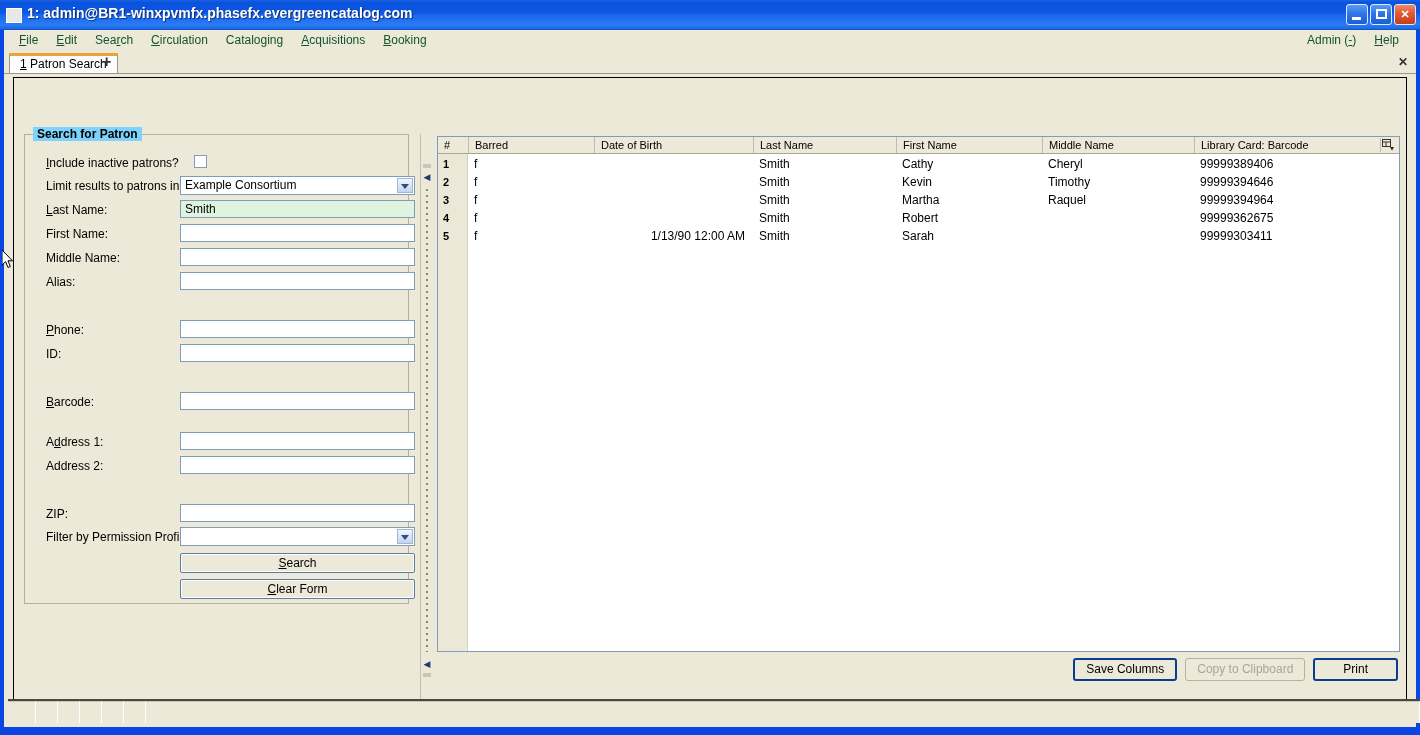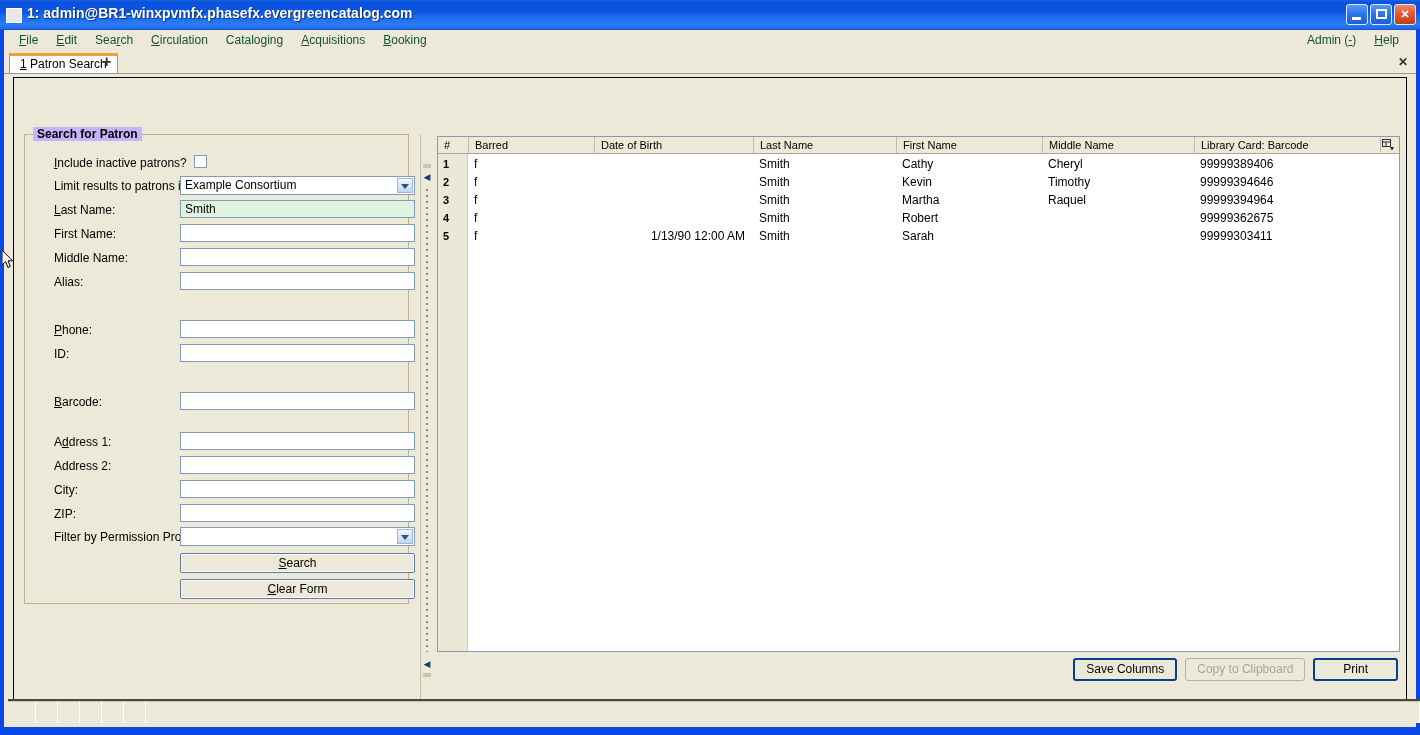--- a/index.html
+++ b/index.html
@@ -125,26 +125,26 @@
   
   .leftpane {
     position: absolute; left: 0; top: 56px; width: 405px; height: 573px;
     background: #ece9d8;
   }
   .fieldset {
     position: absolute; left: 10px; top: 0px; width: 385px; height: 470px;
     border: 1px solid #b4b09a; box-sizing: border-box; background: #ece9d8;
   }
   .fieldset-legend {
-    position: absolute; left: 8px; top: -8px; background: #c4b5fd;
+    position: absolute; left: 8px; top: -8px; background: #7dd3fc;
     padding: 0 4px; font-weight: bold; font-size: 12px;
   }
   .frow { position: absolute; left: 0; width: 385px; height: 24px; }
   .flabel {
-    position: absolute; left: 29px; top: 3px; font-size: 12px; white-space: nowrap;
+    position: absolute; left: 21px; top: 3px; font-size: 12px; white-space: nowrap;
   }
   .finput {
     position: absolute; left: 155px; top: 0; width: 235px; height: 18px;
     box-sizing: border-box; background: #fff;
     border: 1px solid #7f9db9; font-size: 12px; padding: 1px 4px;
     color: #000; font-family: "Liberation Sans", sans-serif;
   }
   .finput.green { background: #dff3df; }
   .fcheck {
     position: absolute; left: 169px; top: 2px; width: 13px; height: 13px;
@@ -343,24 +343,20 @@
             <div class="flabel"><span class="mn">B</span>arcode:</div>
             <input class="finput" type="text" value="" style="">
           </div>
 
           <div class="frow" style="top:297px">
             <div class="flabel">A<span class="mn">d</span>dress 1:</div>
             <input class="finput" type="text" value="" style="">
           </div>
           <div class="frow" style="top:321px">
             <div class="flabel">Address 2:</div>
-            <input class="finput" type="text" value="" style="">
-          </div>
-          <div class="frow" style="top:345px">
-            <div class="flabel">City:</div>
             <input class="finput" type="text" value="" style="">
           </div>
           <div class="frow" style="top:369px">
             <div class="flabel">ZIP:</div>
             <input class="finput" type="text" value="" style="">
           </div>
           <div class="frow" style="top:392px">
             <div class="flabel">Filter by Permission Profile:</div>
             <div class="fselect">
               <span></span>

